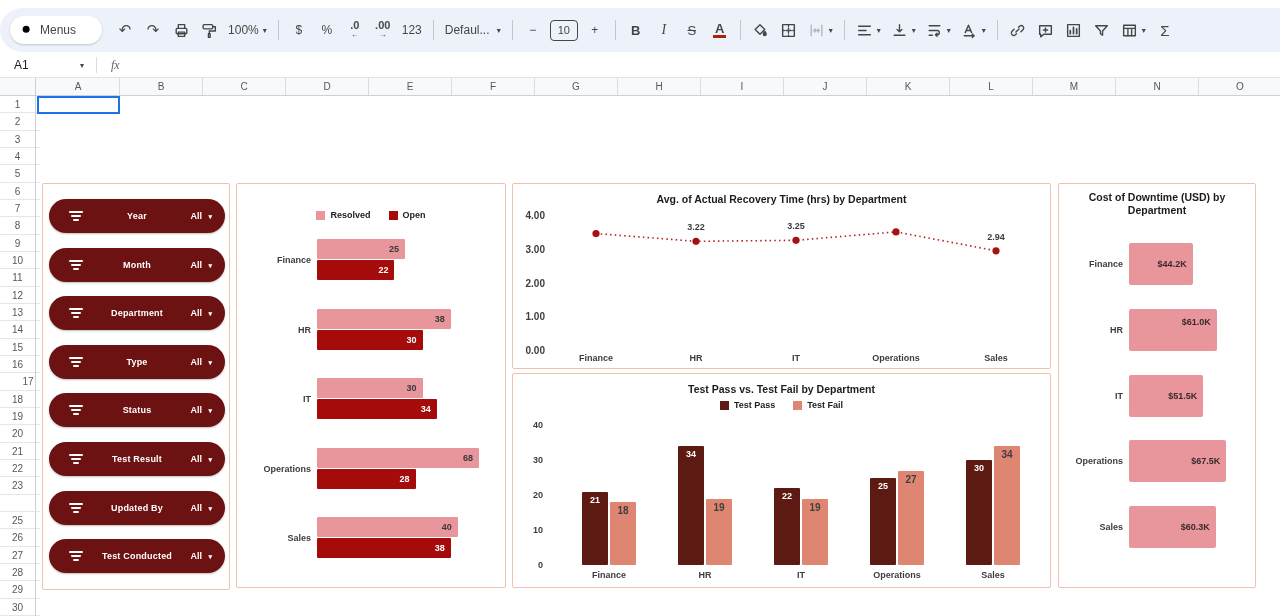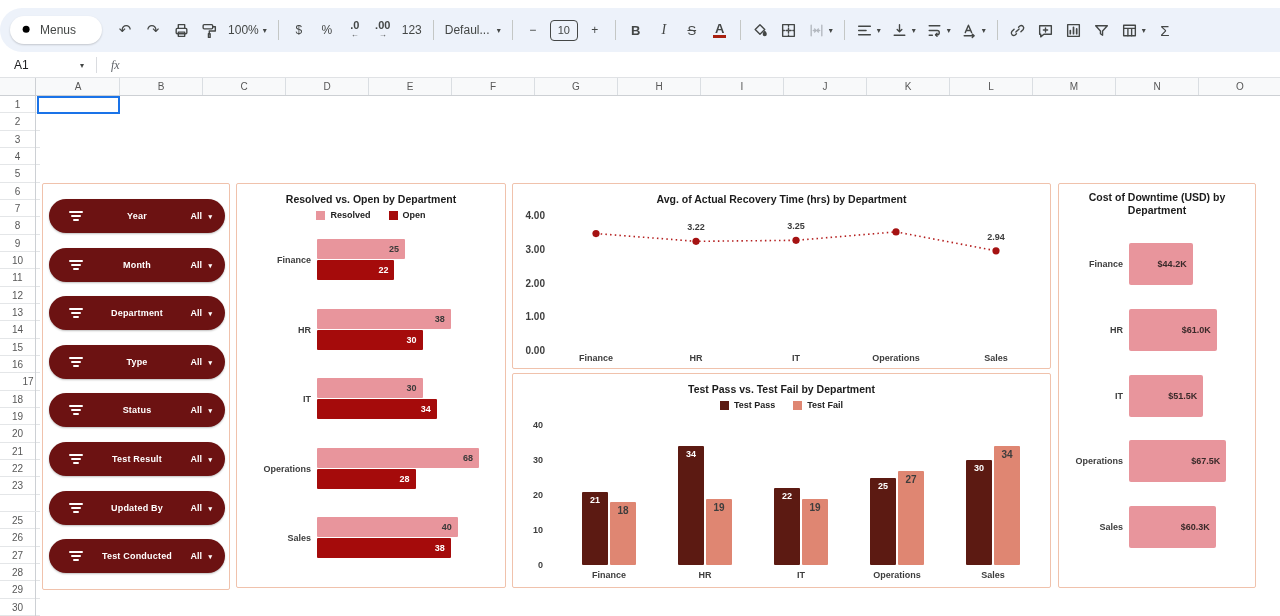--- a/index.html
+++ b/index.html
@@ -399,21 +399,20 @@
           <i style="width: 14px;"></i>
           <i style="width: 10px;"></i>
           <i style="width: 6px;"></i>
         </div>
         <div class="lbl">Test Conducted</div>
         <div class="val">All <span class="caret">▾</span></div>
       </div>
     </div>
 
   <div class="panel" id="p-chart1">
-    <div class="chart-title">Resolved vs. Open by Department</div>
     <div class="legend" style="top:26px;">
       <span class="li">
           <span class="sq" style="background:#e8959c"></span>
           <span>Resolved</span>
         </span>
       <span class="li">
           <span class="sq" style="background:#a50b0b"></span>
           <span>Open</span>
         </span>
     </div>
@@ -520,21 +519,21 @@
   </div>
 
   <div class="panel" id="p-cost">
     <div class="chart-title">Cost of Downtime (USD) by Department</div>
     <div id="c4plot">
         <div class="cat-label" style="right: 132px; top: 75px;">Finance</div>
         <div class="bar-h" style="left: 70px; top: 59px; width: 63.648px; height: 42px; background: rgb(232, 149, 156); border-radius: 2px;"></div>
         <div class="bar-label" style="left: 70px; top: 59px; width: 57.648px; height: 42px; line-height: 42px; text-align: right; color: rgb(58, 42, 42);">$44.2K</div>
         <div class="cat-label" style="right: 132px; top: 140.75px;">HR</div>
         <div class="bar-h" style="left: 70px; top: 124.75px; width: 87.84px; height: 42px; background: rgb(232, 149, 156); border-radius: 2px;"></div>
-        <div class="bar-label" style="left: 70px; top: 125px; width: 81.84px; height: 42px; line-height: 42px; text-align: right; color: rgb(58, 42, 42);">$61.0K</div>
+        <div class="bar-label" style="left: 70px; top: 117px; width: 81.84px; height: 42px; line-height: 42px; text-align: right; color: rgb(58, 42, 42);">$61.0K</div>
         <div class="cat-label" style="right: 132px; top: 206.5px;">IT</div>
         <div class="bar-h" style="left: 70px; top: 190.5px; width: 74.16px; height: 42px; background: rgb(232, 149, 156); border-radius: 2px;"></div>
         <div class="bar-label" style="left: 70px; top: 190.5px; width: 68.16px; height: 42px; line-height: 42px; text-align: right; color: rgb(58, 42, 42);">$51.5K</div>
         <div class="cat-label" style="right: 132px; top: 272.25px;">Operations</div>
         <div class="bar-h" style="left: 70px; top: 256.25px; width: 97.2px; height: 42px; background: rgb(232, 149, 156); border-radius: 2px;"></div>
         <div class="bar-label" style="left: 70px; top: 256.25px; width: 91.2px; height: 42px; line-height: 42px; text-align: right; color: rgb(58, 42, 42);">$67.5K</div>
         <div class="cat-label" style="right: 132px; top: 338px;">Sales</div>
         <div class="bar-h" style="left: 70px; top: 322px; width: 86.832px; height: 42px; background: rgb(232, 149, 156); border-radius: 2px;"></div>
         <div class="bar-label" style="left: 70px; top: 322px; width: 80.832px; height: 42px; line-height: 42px; text-align: right; color: rgb(58, 42, 42);">$60.3K</div>
       </div>

